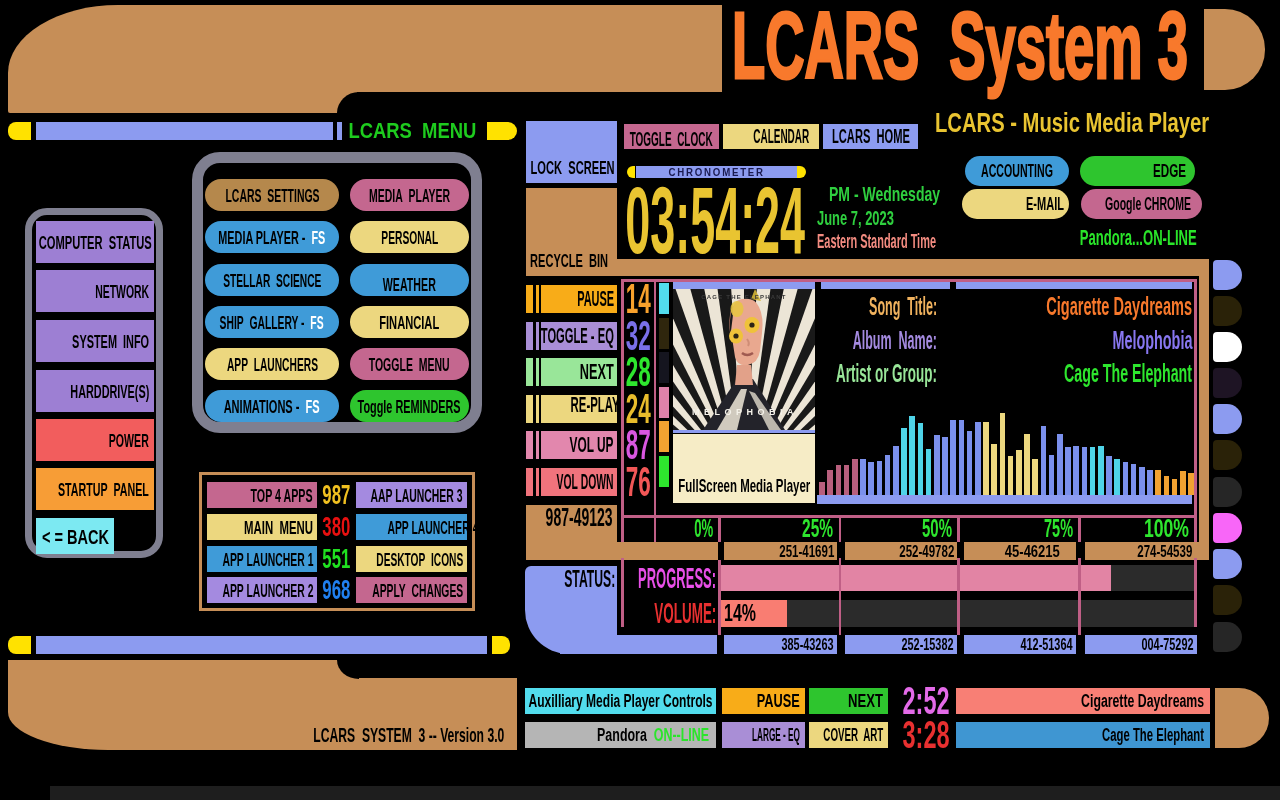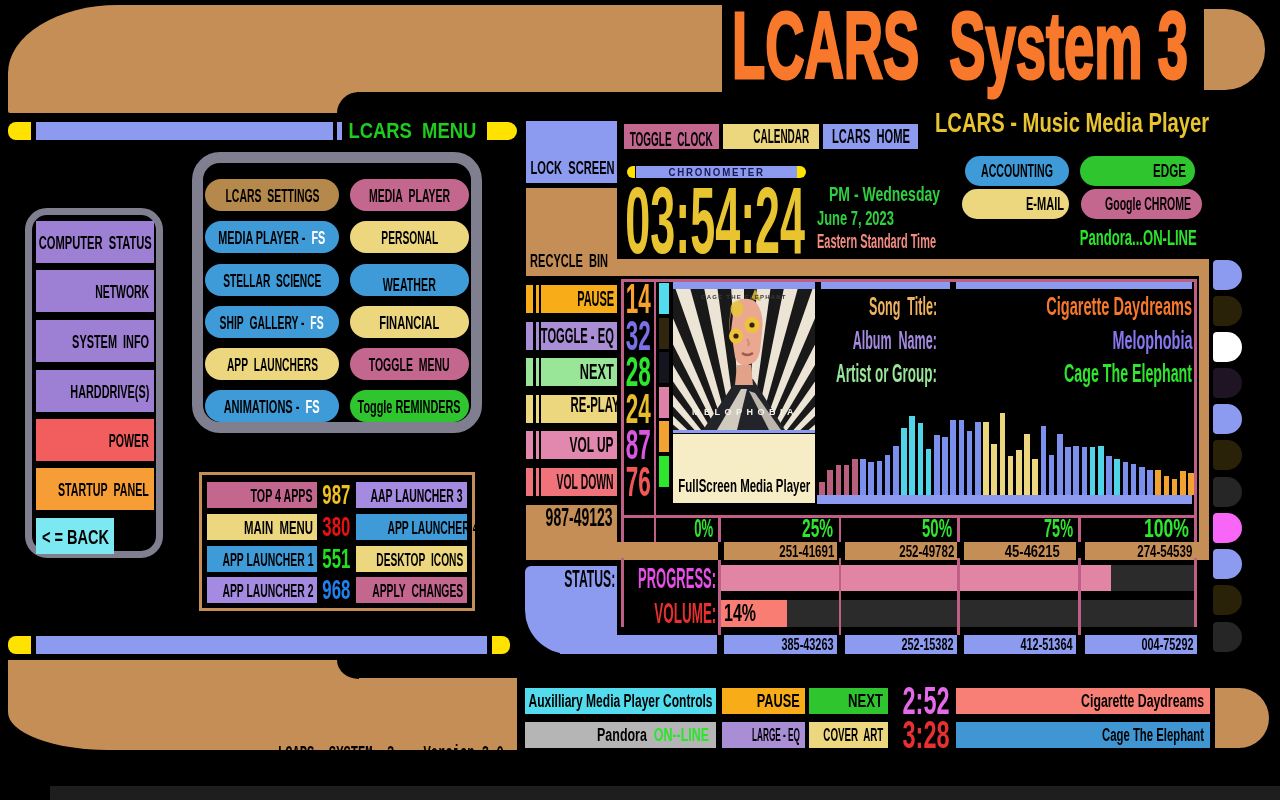--- a/index.html
+++ b/index.html
@@ -457,21 +457,21 @@
 <div class="ab" style="left:1084.5px;top:635px;width:112.0px;height:19px;background:#8c9bf0;"></div>
 <div class="ab" style="left:1084.5px;top:635px;width:112.0px;height:19px;display:flex;align-items:center;justify-content:flex-end;padding-right:3px;">
     <span style="font-weight:bold;white-space:nowrap;color:#000;font-size:16px;line-height:1;transform:scaleX(0.680);transform-origin:100% 50%;">004-75292</span>
   </div>
 <div class="ab" style="left:8px;top:636px;width:23px;height:18px;background:#ffe200;border-radius:8px 0 0 8px;"></div>
 <div class="ab" style="left:36px;top:636px;width:451px;height:18px;background:#8c9bf0;"></div>
 <div class="ab" style="left:492px;top:636px;width:18px;height:18px;background:#ffe200;border-radius:0 8px 8px 0;"></div>
 <div class="ab" style="left:8px;top:660px;width:509px;height:90px;background:#c68e57;border-radius:0 0 0 100px / 0 0 0 38px;"></div>
 <div class="ab" style="left:337px;top:660px;width:22px;height:19px;background:#000;border-bottom-left-radius:100% 100%;"></div>
 <div class="ab" style="left:359px;top:660px;width:158px;height:18px;background:#000;"></div>
-<div class="ab" style="left:8px;top:741px;width:502px;height:24px;display:flex;align-items:center;justify-content:flex-end;padding-right:6px;font-family:Liberation Mono, monospace;">
+<div class="ab" style="left:8px;top:722px;width:502px;height:24px;display:flex;align-items:center;justify-content:flex-end;padding-right:6px;">
     <span style="font-weight:bold;white-space:nowrap;color:#000;font-size:21px;line-height:1;transform:scaleX(0.578);transform-origin:100% 50%;">LCARS&nbsp; SYSTEM&nbsp; 3 -- Version 3.0</span>
   </div>
 <div class="ab" style="left:525px;top:688px;width:191px;height:26px;background:#52dced;"></div>
 <div class="ab" style="left:525px;top:688px;width:191px;height:26px;display:flex;align-items:center;justify-content:center;">
     <span style="font-weight:bold;white-space:nowrap;color:#000;font-size:18px;line-height:1;transform:scaleX(0.669);transform-origin:50% 50%;">Auxilliary Media Player Controls</span>
   </div>
 <div class="ab" style="left:722px;top:688px;width:83px;height:26px;background:#f8ac18;"></div>
 <div class="ab" style="left:722px;top:688px;width:83px;height:26px;display:flex;align-items:center;justify-content:flex-end;padding-right:5px;">
     <span style="font-weight:bold;white-space:nowrap;color:#000;font-size:18px;line-height:1;transform:scaleX(0.709);transform-origin:100% 50%;">PAUSE</span>
   </div>

